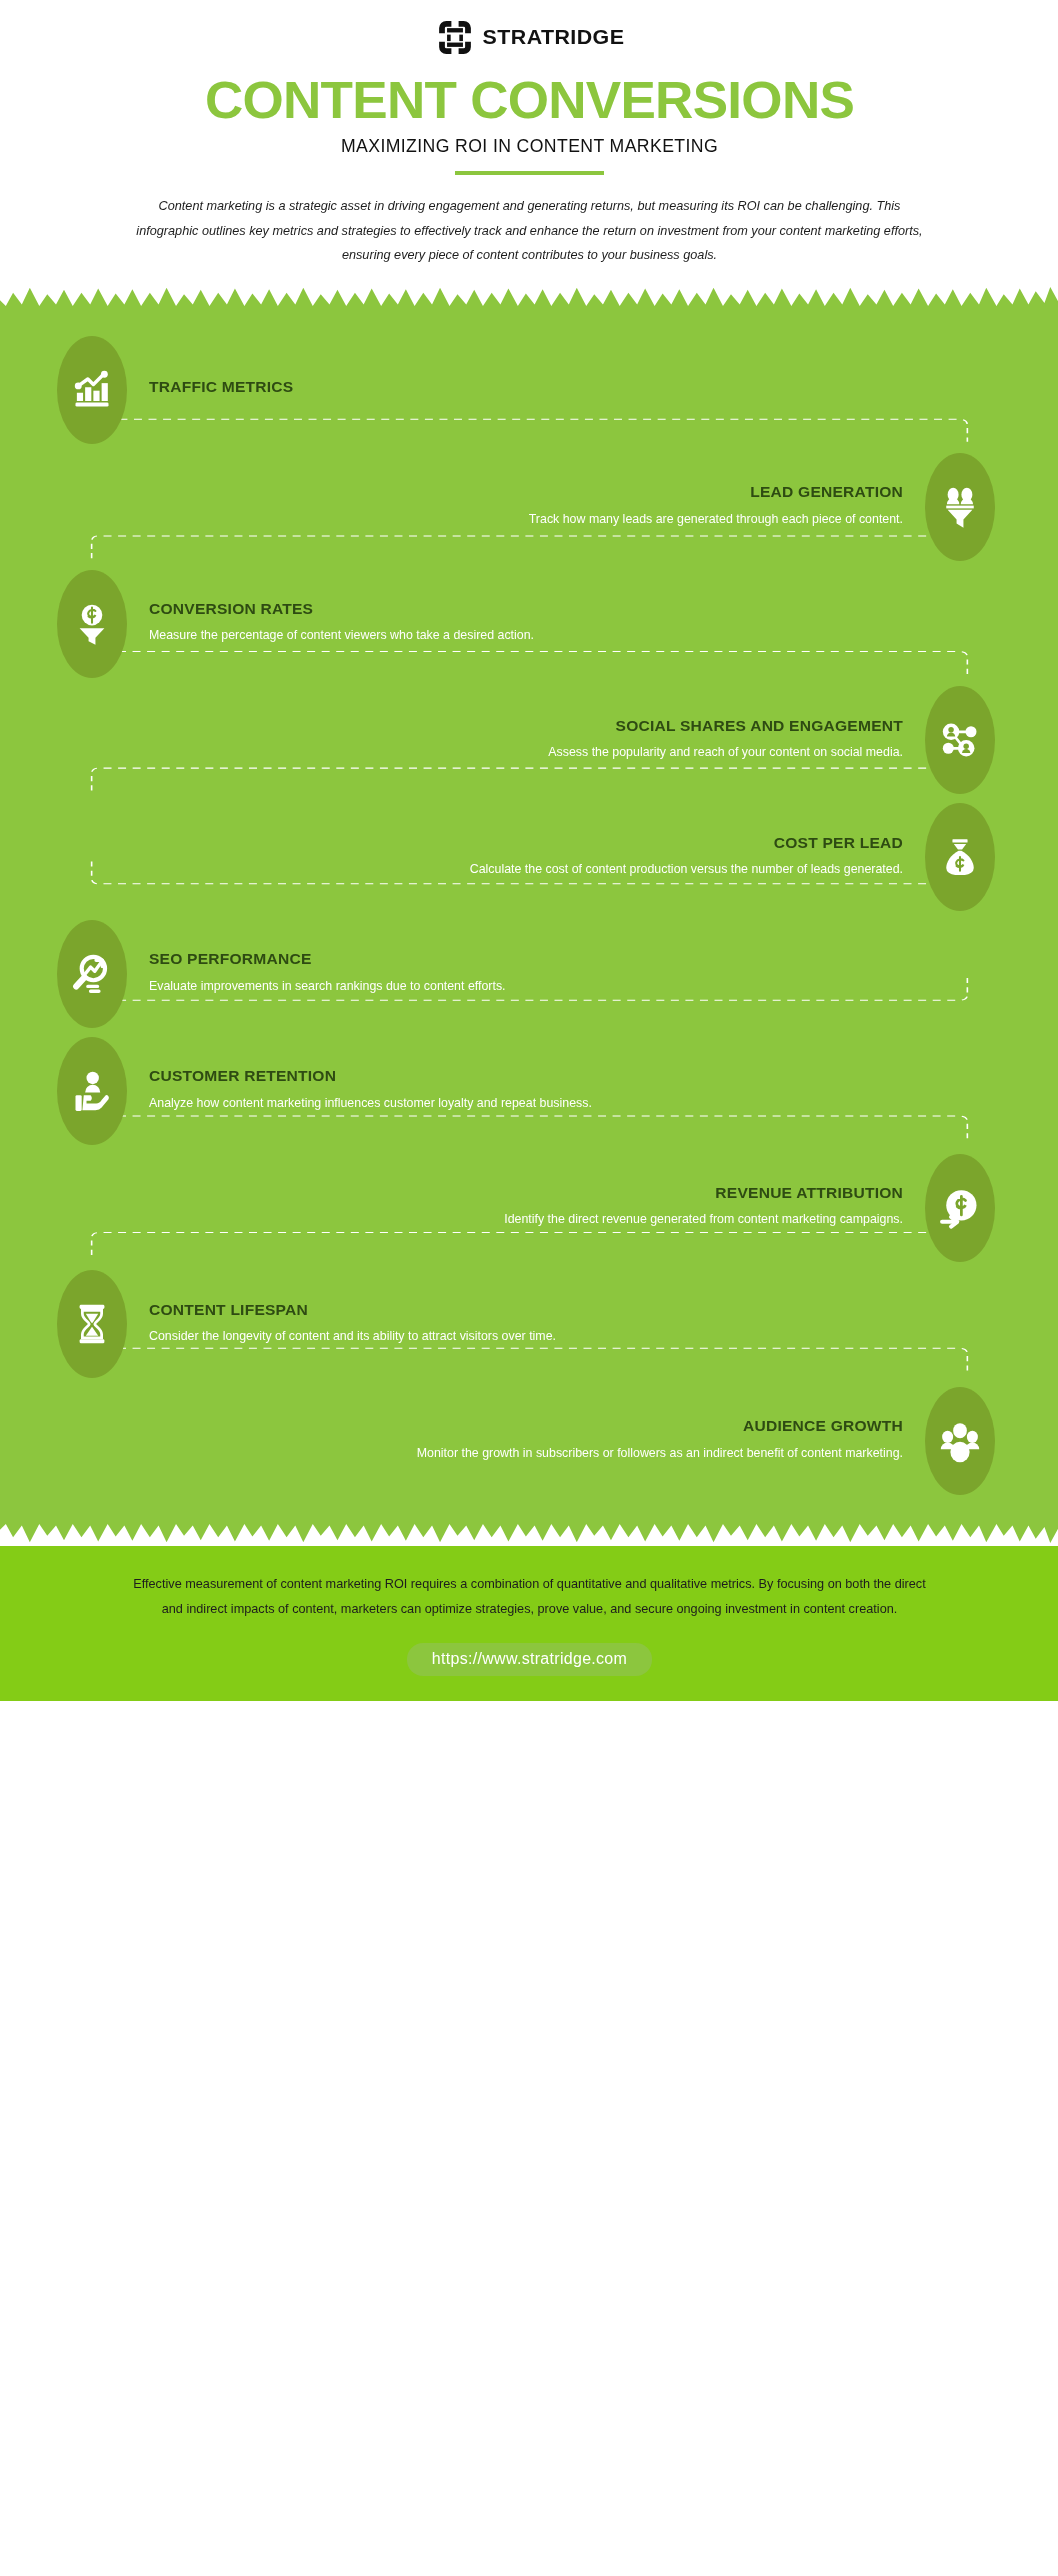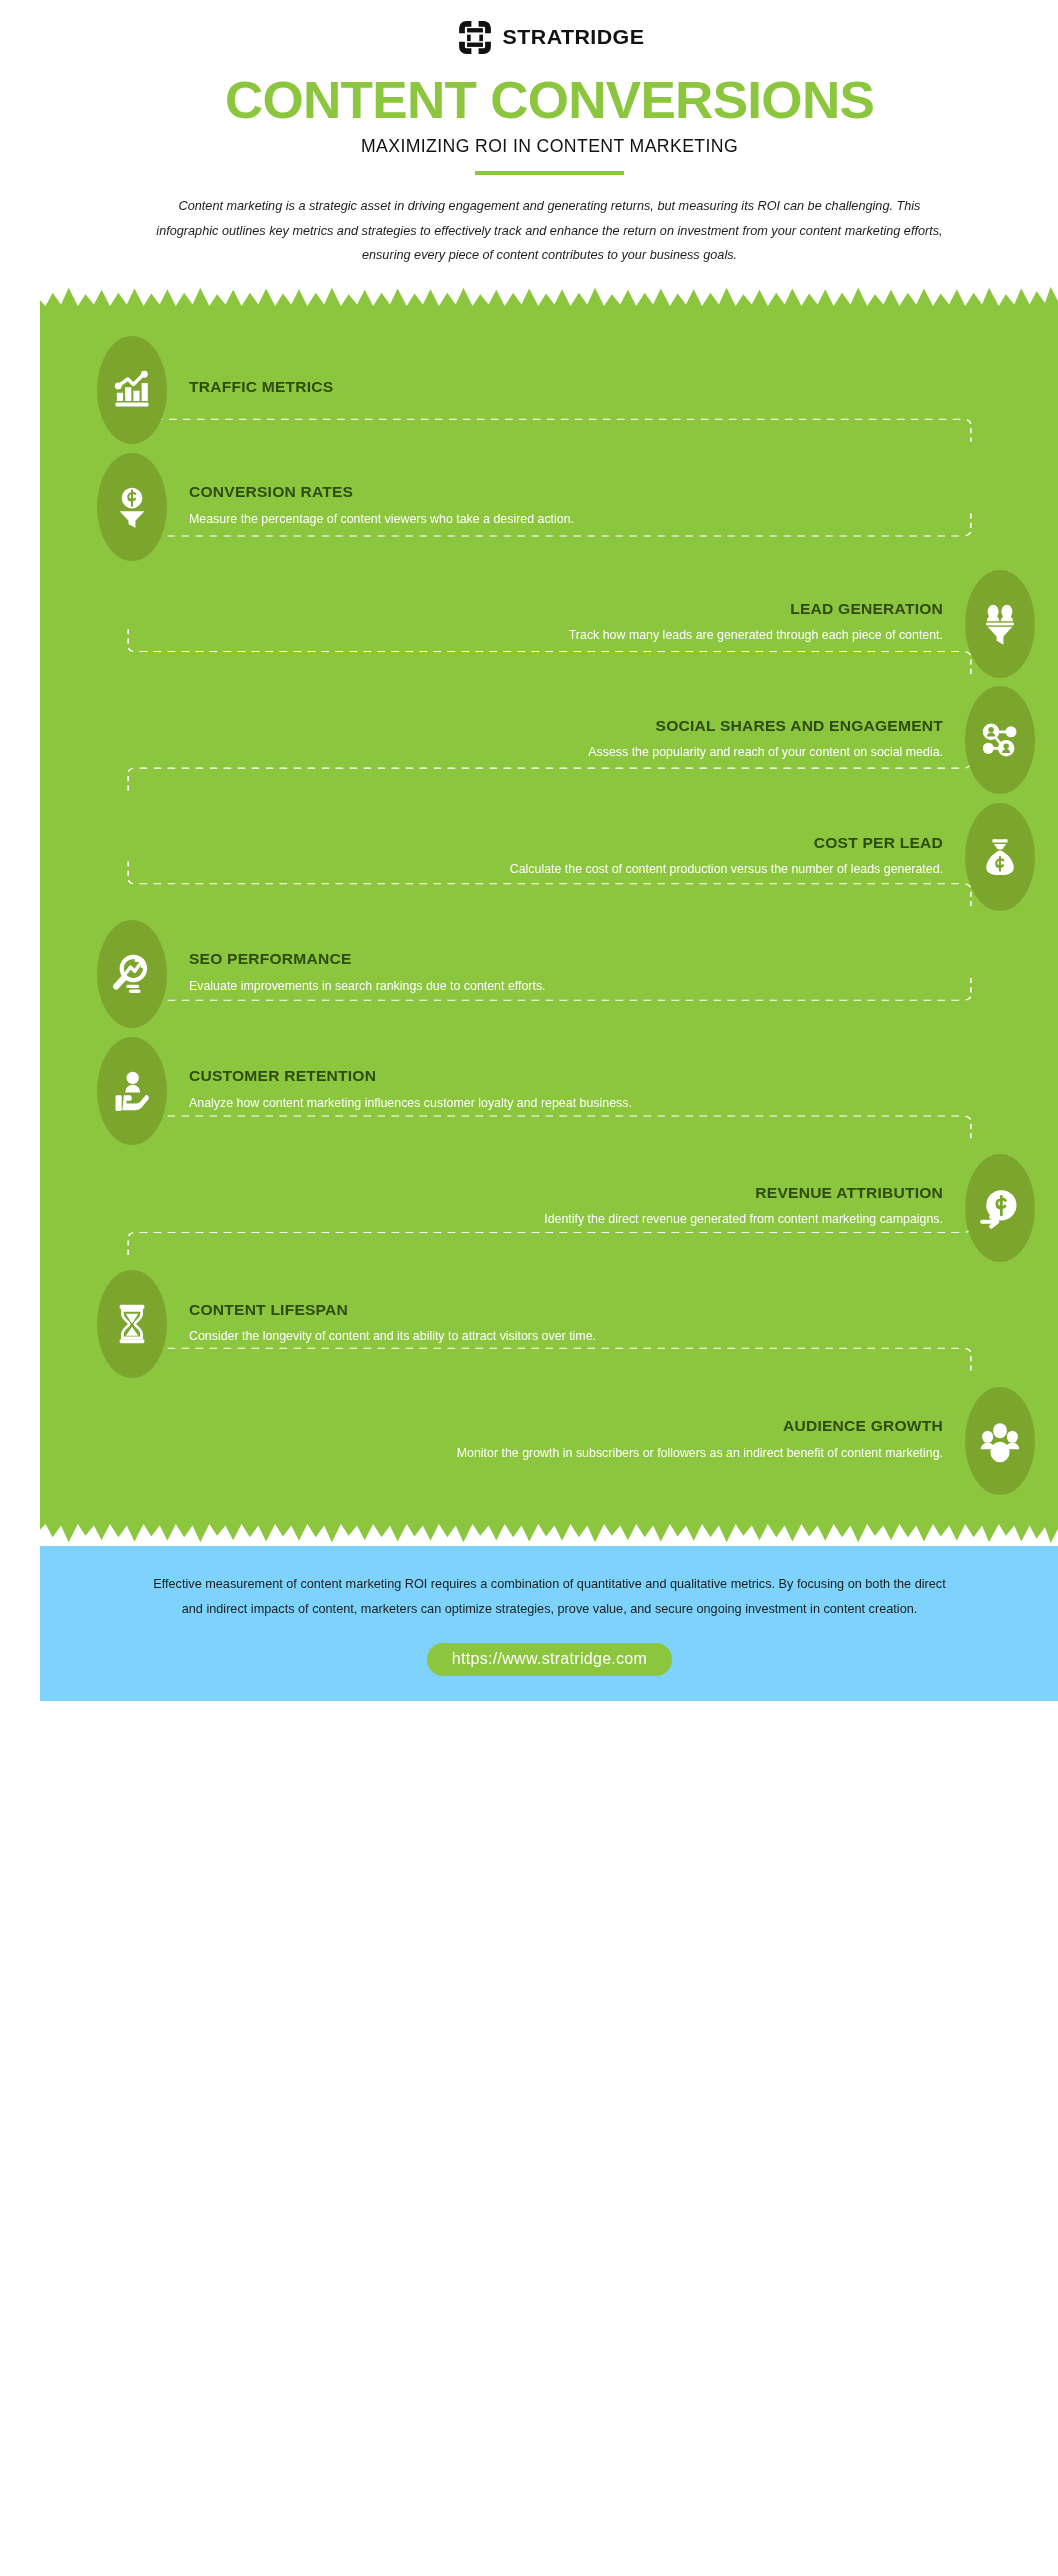--- a/index.html
+++ b/index.html
@@ -4,21 +4,21 @@
 <style>
   * { margin:0; padding:0; box-sizing:border-box; }
   html,body { background:#ffffff; }
   body {
     width:1059px;
     font-family:"Liberation Sans", sans-serif;
     color:#1a1a1a;
     -webkit-font-smoothing:antialiased;
   }
 
-  .page { width:1059px; position:relative; background:#fff; overflow:hidden;padding-left:40px; }
+  .page { width:1059px; position:relative; background:#fff; overflow:hidden; }
 
   
   .header { padding-top:16px; text-align:center; background:#fff; }
 
   .brand {
     display:flex; align-items:center; justify-content:center; gap:10.2px;
     height:42px;
   }
   .brand-mark { width:38px; height:39px; position:relative; display:block; }
   .brand-name {
@@ -109,21 +109,21 @@
   .item.right .item-desc { text-align:justify; text-align-last:right; }
   .item.left  .item-desc { text-align:justify; text-align-last:left; }
 
   
   .connectors {
     position:absolute; inset:0; width:100%; height:100%;
     pointer-events:none; z-index:1;
   }
 
   
-  .footer { background:#7dd3fc; padding:26px 0 25px; text-align:center; }
+  .footer { background:#84cc16; padding:26px 0 25px; text-align:center; }
   .outro {
     width:815px; margin:0 auto;
     font-size:12.7px; line-height:2.0; color:#1d1d1d; text-align:center;
   }
   .url-pill {
     display:inline-block; margin-top:20.4px;
     background:#8cc63e; color:#ffffff;
     border-radius:16px;
     padding:7.3px 25px 8px;
     font-size:16px; letter-spacing:0.3px;
@@ -198,56 +198,56 @@
                   <circle cx="50" cy="9" r="5"></circle>
             </g>
               </svg>
           </span>
         </div>
         <div class="body-col">
           <div class="item-title">TRAFFIC METRICS</div>
         </div>
       </div>
 
-      <div class="item left">
-        <div class="badge">
-          <span>
-            <svg viewBox="0 0 64 64" aria-hidden="true">
-                <g fill="#ffffff">
-              <circle cx="32" cy="19" r="15"></circle>
-              <path d="M32,8 L32,30 M37,13 a6,5 0 0 0 -10,2 a5,4 0 0 0 10,4 a6,5 0 0 1 -10,2" stroke="#7ba52c" stroke-width="3" fill="none" stroke-linecap="round"></path>
-              <path d="M14,38 L50,38 L37,52 L37,62 L27,57 L27,52 Z"></path>
-            </g>
-              </svg>
-          </span>
-        </div>
-        <div class="body-col">
-          <div class="item-title">CONVERSION RATES</div>
-          <div class="item-desc">Measure the percentage of content viewers who take a desired action.</div>
-        </div>
-      </div>
-
       <div class="item right">
         <div class="badge">
           <span>
             <svg viewBox="0 0 64 64" aria-hidden="true">
                 <g fill="#ffffff">
               <ellipse cx="22" cy="14" rx="8" ry="10"></ellipse>
               <path d="M13,28 a9,9 0 0 1 18,0 z"></path>
               <ellipse cx="42" cy="14" rx="8" ry="10"></ellipse>
               <path d="M33,28 a9,9 0 0 1 18,0 z"></path>
               <rect x="12" y="30" width="40" height="4"></rect>
               <path d="M14,36 L50,36 L37,50 L37,62 L27,56 L27,50 Z"></path>
             </g>
               </svg>
           </span>
         </div>
         <div class="body-col">
           <div class="item-title">LEAD GENERATION</div>
           <div class="item-desc">Track how many leads are generated through each piece of content.</div>
+        </div>
+      </div>
+
+      <div class="item left">
+        <div class="badge">
+          <span>
+            <svg viewBox="0 0 64 64" aria-hidden="true">
+                <g fill="#ffffff">
+              <circle cx="32" cy="19" r="15"></circle>
+              <path d="M32,8 L32,30 M37,13 a6,5 0 0 0 -10,2 a5,4 0 0 0 10,4 a6,5 0 0 1 -10,2" stroke="#7ba52c" stroke-width="3" fill="none" stroke-linecap="round"></path>
+              <path d="M14,38 L50,38 L37,52 L37,62 L27,57 L27,52 Z"></path>
+            </g>
+              </svg>
+          </span>
+        </div>
+        <div class="body-col">
+          <div class="item-title">CONVERSION RATES</div>
+          <div class="item-desc">Measure the percentage of content viewers who take a desired action.</div>
         </div>
       </div>
 
       <div class="item right">
         <div class="badge">
           <span>
             <svg viewBox="0 0 64 64" aria-hidden="true">
                 <g fill="#ffffff" stroke="#ffffff">
               <path d="M19,20 L46,20 M19,20 L38,44 M16,44 L38,44" stroke-width="4" fill="none"></path>
               <circle cx="19" cy="20" r="12" stroke="none"></circle>

